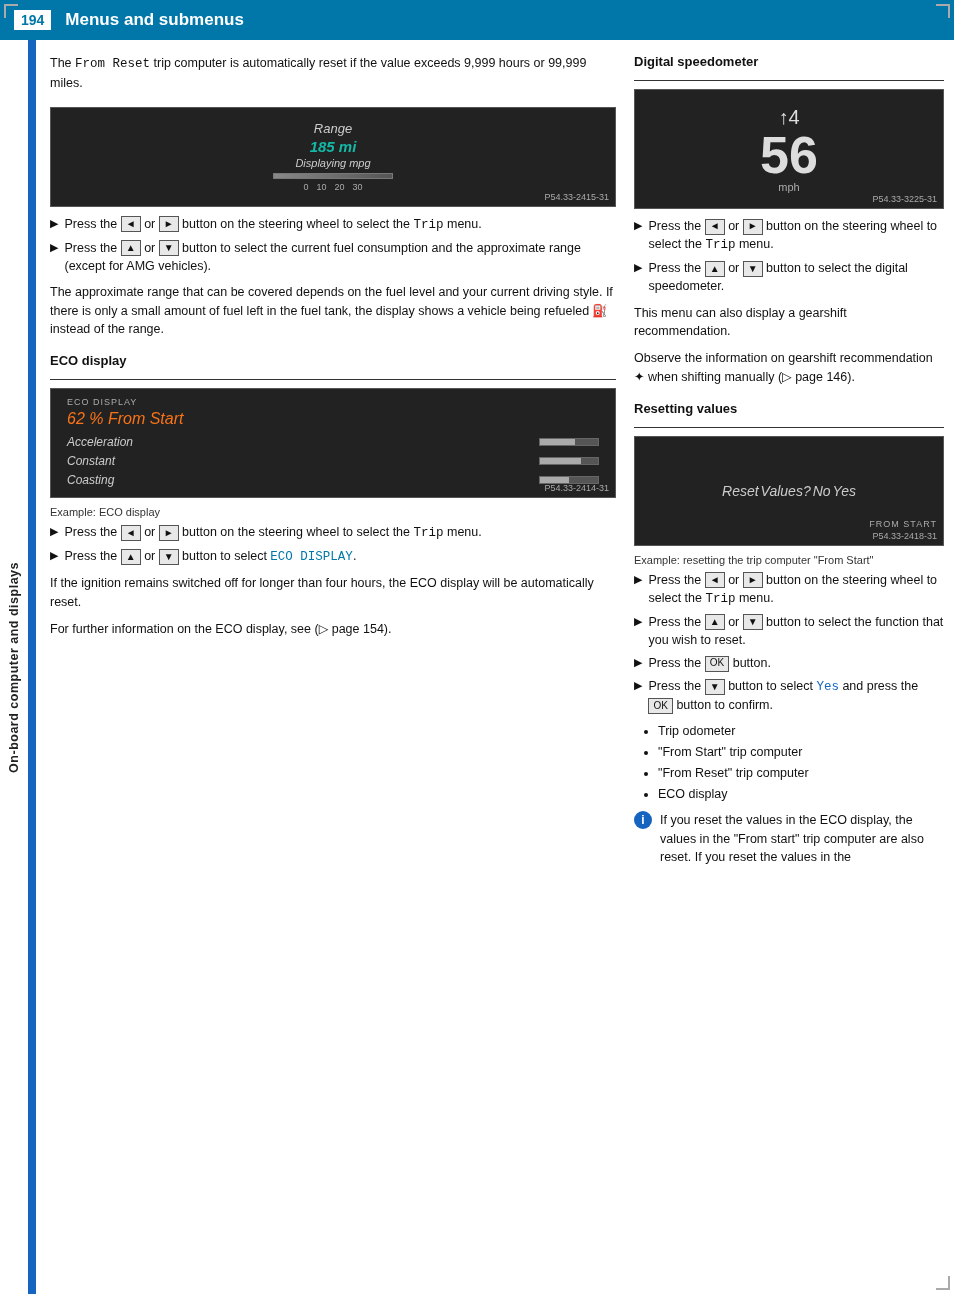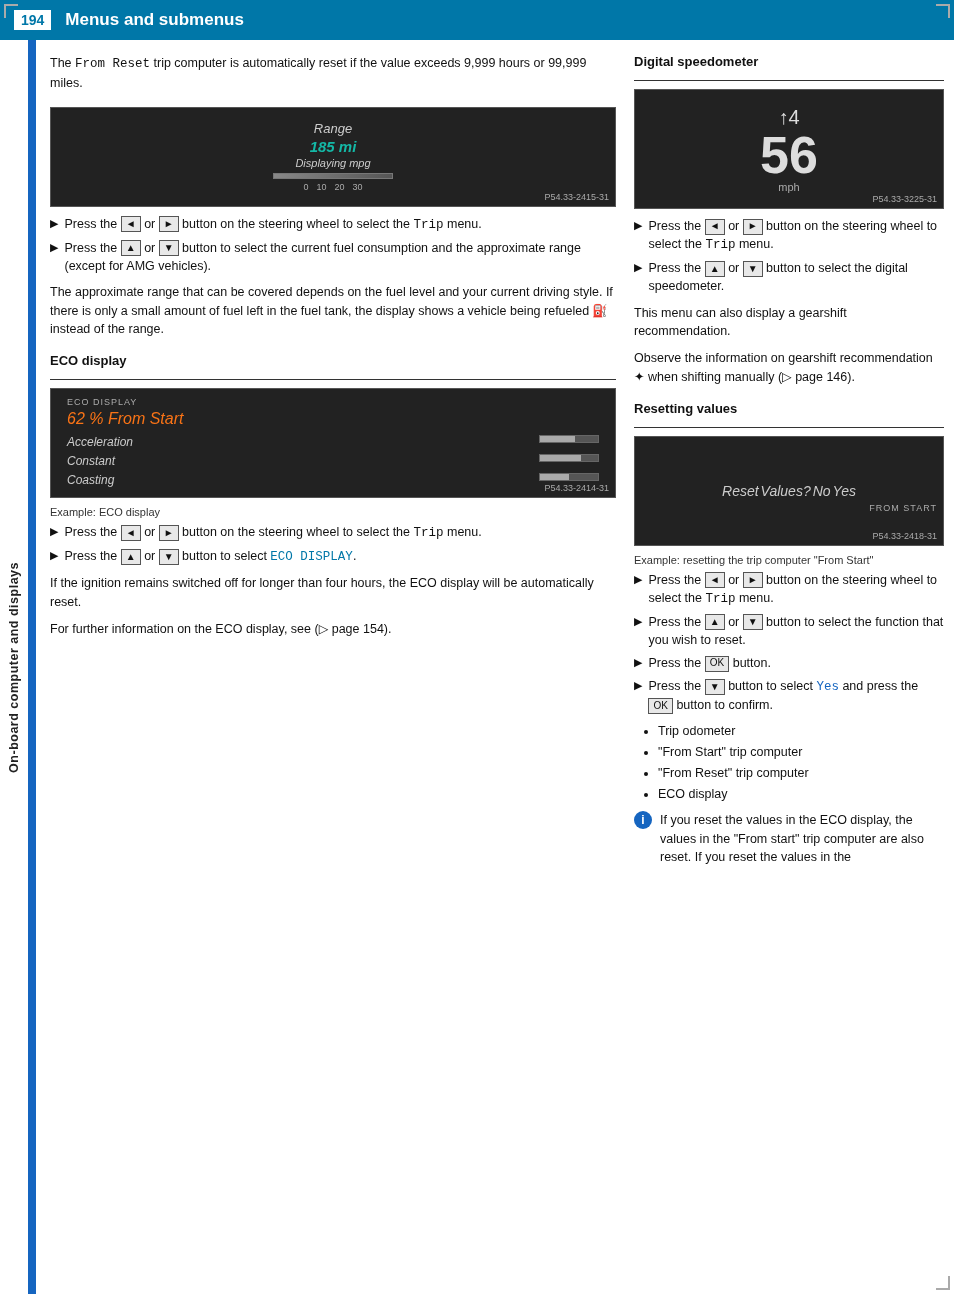--- a/index.html
+++ b/index.html
@@ -159,33 +159,33 @@
     .range-bar {
       height: 6px;
       background: linear-gradient(to right, #888, #555);
       border: 1px solid #777;
     }
     .range-numbers { font-size: 9px; color: #aaa; display: flex; gap: 8px; margin-top: 1px; }
 
     
     .eco-title { font-size: 9px; color: #aaa; letter-spacing: 1px; }
     .eco-from-start { font-size: 16px; color: #f97316; font-style: italic; margin-bottom: 4px; }
-    .eco-row { display: flex; justify-content: space-between; width: 100%; margin-bottom: 2px; }
+    .eco-row { display: flex; align-items: center; justify-content: space-between; width: 100%; margin-bottom: 2px; }
     .eco-label { font-size: 12px; color: #ccc; font-style: italic; }
     .eco-bar-container { width: 60px; height: 8px; background: #555; border: 1px solid #666; }
     .eco-bar { height: 100%; background: #aaa; }
 
     
     .speed-arrow { font-size: 20px; color: #ddd; }
     .speed-num { font-size: 52px; color: #ddd; font-weight: bold; line-height: 1; }
     .speed-unit { font-size: 11px; color: #aaa; }
 
     
     .reset-text { font-size: 14px; color: #ccc; font-style: italic; }
-    .reset-from-start { font-size: 9px; color: #aaa; letter-spacing: 1px; position: absolute; bottom: 32px; right: 6px; }
+    .reset-from-start { font-size: 9px; color: #aaa; letter-spacing: 1px; position: absolute; bottom: 16px; right: 6px; }
 
     
     .bullet-list { margin-bottom: 8px; }
     .bullet-item {
       display: flex;
       align-items: flex-start;
       gap: 6px;
       margin-bottom: 5px;
       font-size: 12.5px;
       line-height: 1.45;

